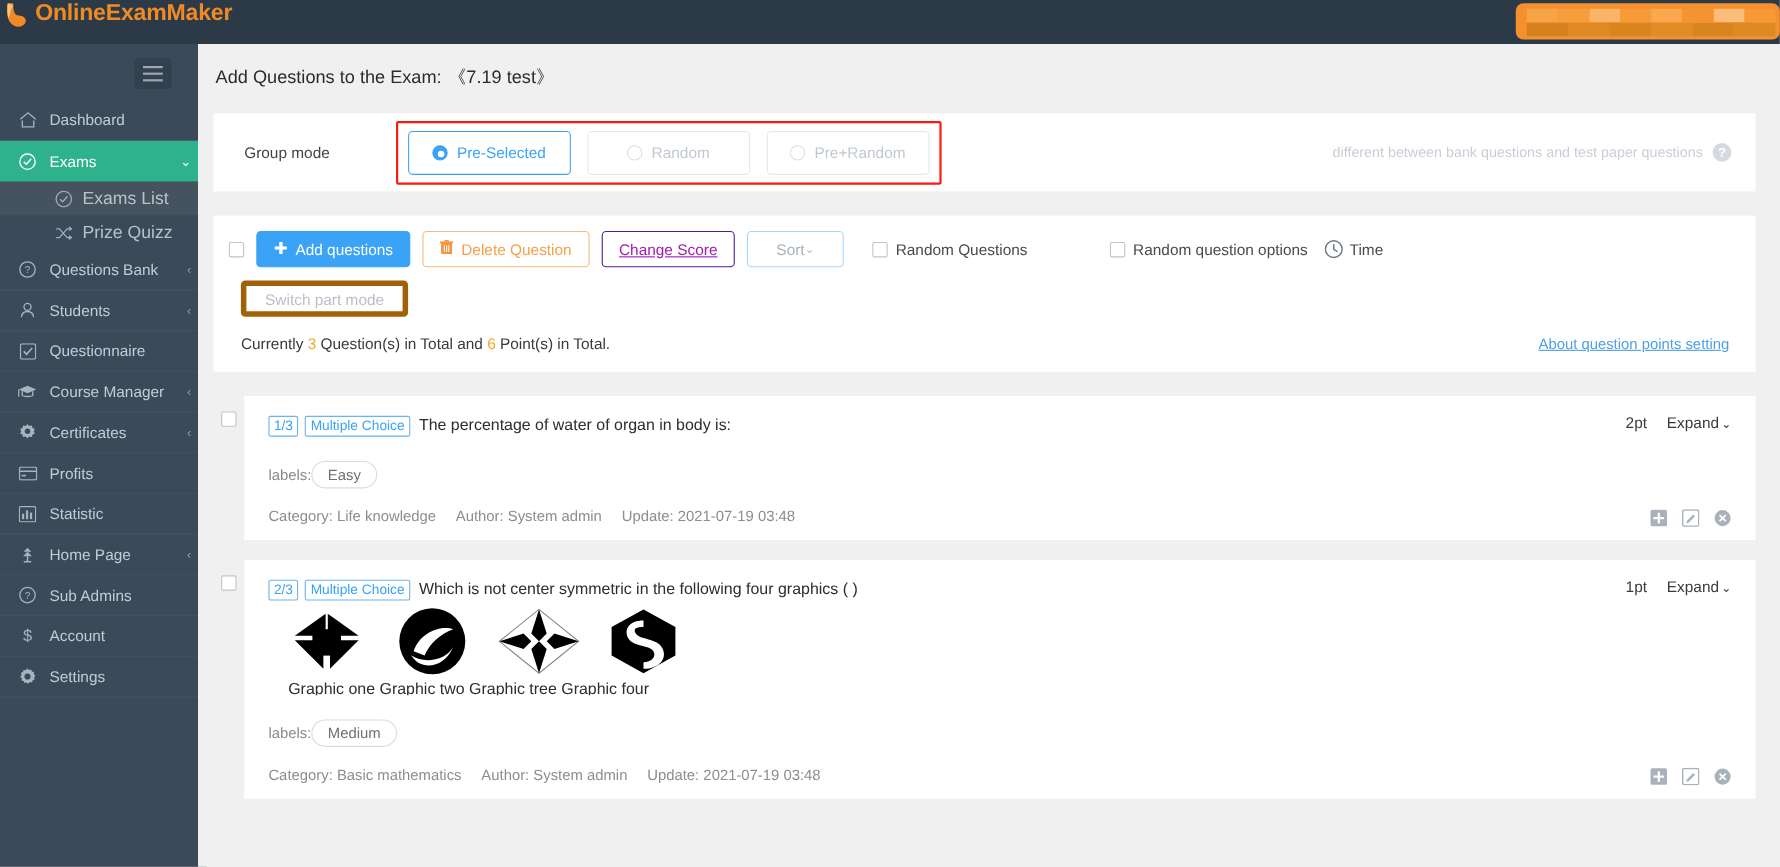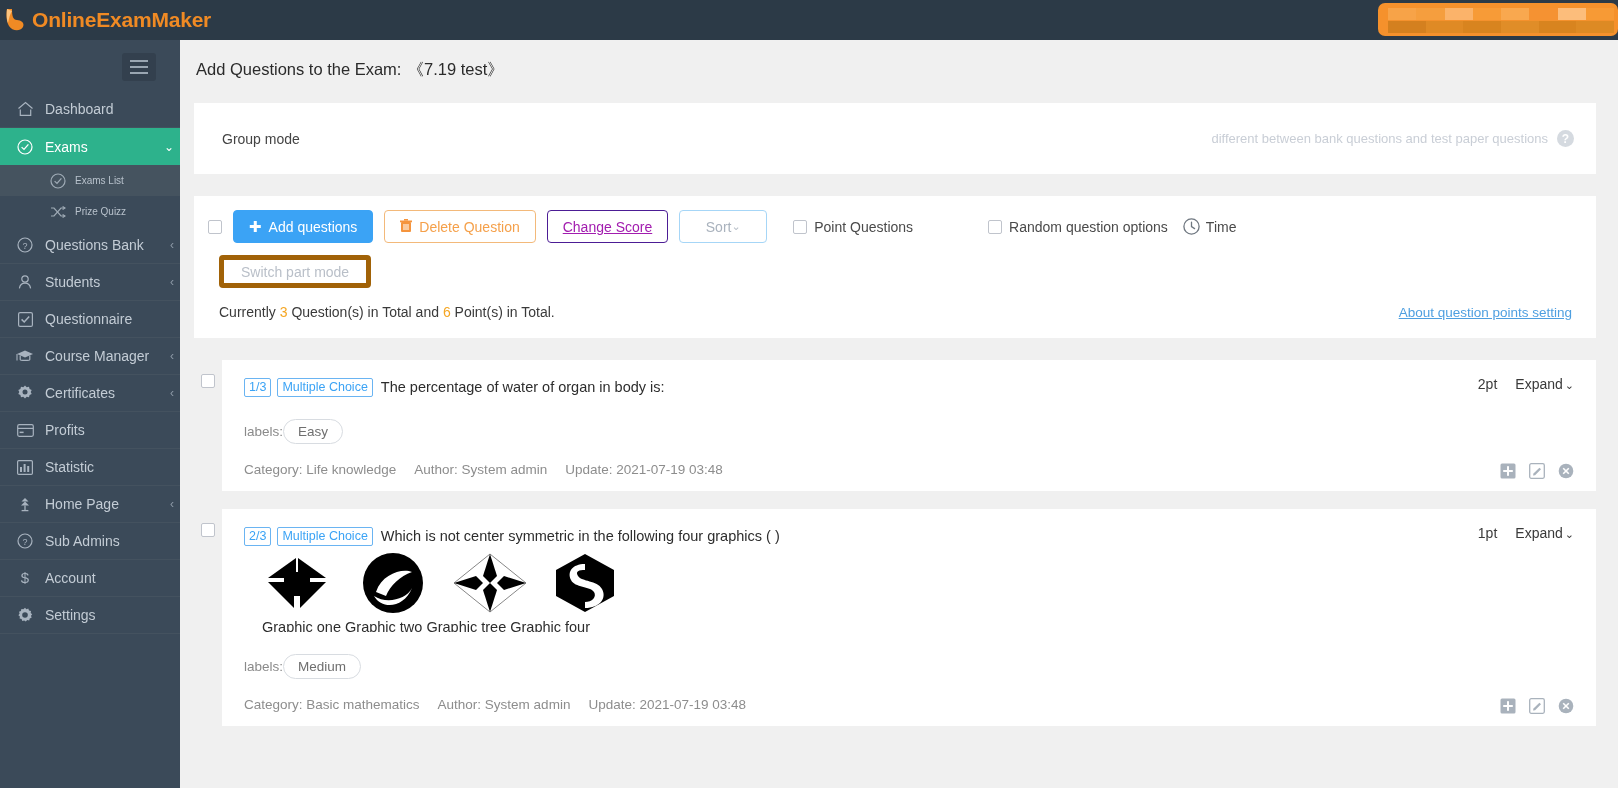--- a/index.html
+++ b/index.html
@@ -12,21 +12,21 @@
     overflow:hidden;
     color:#333;
   }
 
   
   .topbar{
     position:absolute; top:0; left:0; width:1618px; height:40px;
     background:#2c3a47; display:flex; align-items:center;
   }
   .logo{
-    display:flex; align-items:center; height:40px; padding-left:4px;
+    display:flex; height:40px; padding-left:4px;
   }
   .logo-mark{
     width:26px; height:28px; position:relative; margin-right:2px;
   }
   .logo-mark svg{ display:block; }
   .logo-text{
     font-size:21px; font-weight:bold; color:#f08a24; letter-spacing:-0.2px;
     font-family:"Liberation Sans", sans-serif;
   }
   .topbar-right{
@@ -74,21 +74,21 @@
   .nav-item.active .ico{ color:#fff; }
   .nav-item.active .arrow{ color:#fff; }
   .nav-item.active::after{
     content:""; position:absolute; right:-11px; top:8px;
     border-top:10px solid transparent;
     border-bottom:10px solid transparent;
     border-left:11px solid #2db28c;
   }
   .nav-sub{
     height:31px; display:flex; align-items:center;
-    padding-left:48px; color:#b8c2cc; font-size:10px;
+    padding-left:48px; color:#b8c2cc; font-size:16px;
     background:#3b4a59;
   }
   .nav-sub.sel{ background:#45535f; }
   .nav-sub .ico{
     width:20px; margin-right:7px; display:inline-flex;
     align-items:center; justify-content:center; color:#9fabb6;
   }
 
   
   .main{
@@ -424,20 +424,34 @@
 </div>
 
 <div class="main">
 
   <div class="page-title">
     <span>Add Questions to the Exam:</span><span class="exam">《7.19 test》</span>
   </div>
 
   <div class="card groupmode">
     <span class="gm-label">Group mode</span>
+    <div class="gm-wrap">
+      <div class="gm-opt on">
+        <span class="radio"></span>
+        <span>Pre-Selected</span>
+      </div>
+      <div class="gm-opt">
+        <span class="radio"></span>
+        <span>Random</span>
+      </div>
+      <div class="gm-opt">
+        <span class="radio"></span>
+        <span>Pre+Random</span>
+      </div>
+    </div>
     <span class="gm-hint">different between bank questions and test paper questions</span>
     <span class="gm-help">?</span>
   </div>
 
   <div class="card toolcard">
     <div class="toolrow">
       <span class="chk"></span>
 
       <span class="btn btn-primary">
         <span class="glyph">✚</span>
@@ -463,21 +477,21 @@
       </span>
 
 
       <span class="btn btn-sort">
         <span>Sort</span>
         <span class="caret">⌄</span>
       </span>
 
       <span class="chkopt" style="margin-left:26px;">
         <span class="chk"></span>
-        <span>Point Questions</span>
+        <span>Random Questions</span>
       </span>
 
       <span class="chkopt" style="margin-left:75px;">
         <span class="chk"></span>
         <span>Random question options</span>
       </span>
 
       <span class="timewrap" style="margin-left:15px;">
         <span class="clock">
           <svg width="17" height="17" viewBox="0 0 17 17">

